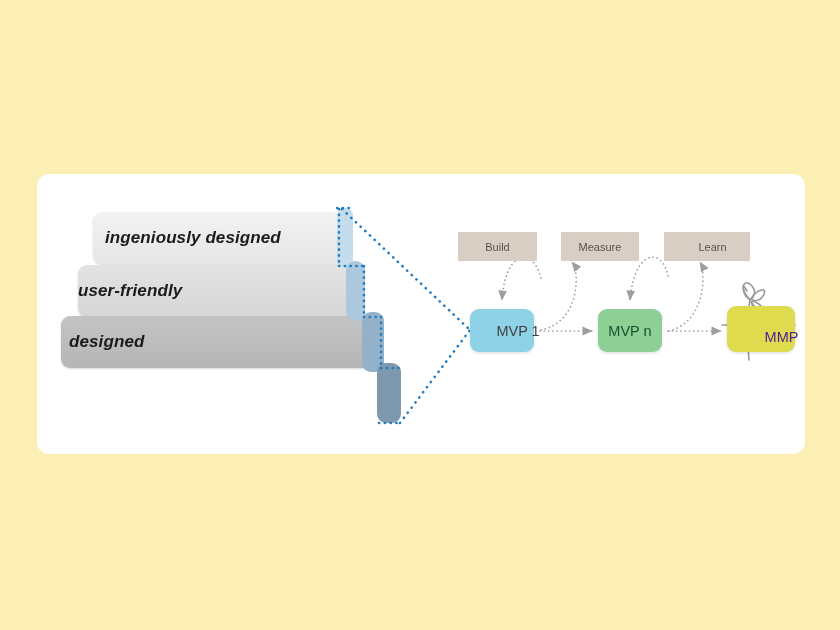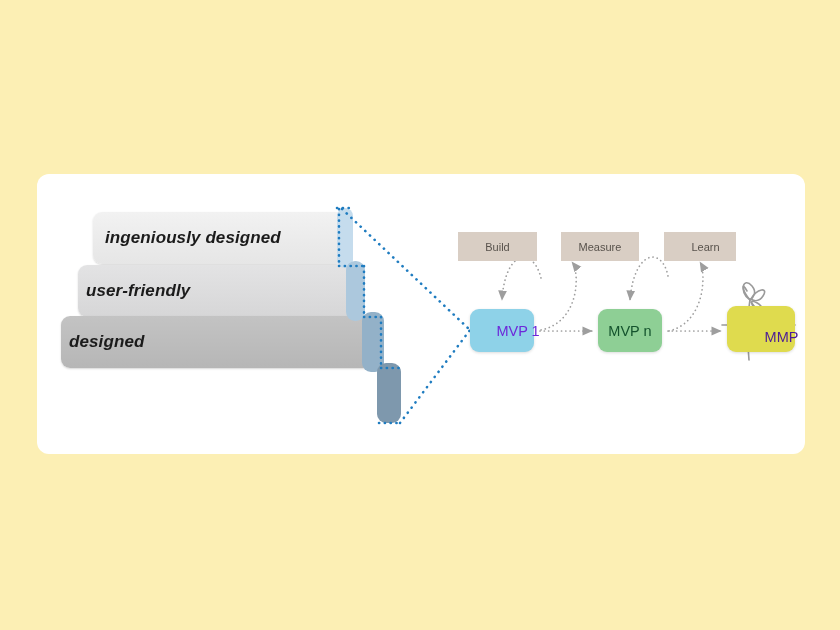--- a/index.html
+++ b/index.html
@@ -50,21 +50,21 @@
   }
   #bar-0 {
     left: 93px;  top: 212px; width: 252px; height: 52px;
     background: linear-gradient(to bottom, #f2f2f2 0%, #ebebeb 55%, #e6e6e6 100%);
   }
   #bar-0 .bar-label { margin-left: 12px; }
   #bar-1 {
     left: 78px;  top: 265px; width: 281px; height: 52px;
     background: linear-gradient(to bottom, #e3e3e4 0%, #dcdcdd 55%, #d6d6d7 100%);
   }
-  #bar-1 .bar-label { margin-left: 8px; }
+  #bar-1 .bar-label { }
   #bar-2 {
     left: 61px;  top: 316px; width: 316px; height: 52px;
     background: linear-gradient(to bottom, #c3c3c3 0%, #bcbcbc 55%, #b6b6b6 100%);
   }
   #bar-2 .bar-label { margin-left: 8px; }
   #bar-3 {
     left: 44px;  top: 367px; width: 351px; height: 52px;
     background: linear-gradient(to bottom, #9e9e9e 0%, #989898 55%, #929292 100%);
   }
   #bar-3 .bar-label { margin-left: 9px; }
@@ -101,21 +101,21 @@
     box-shadow: 0 1px 3px rgba(0,0,0,0.14);
   }
   .stage-label {
     font-size: 14.5px;
     white-space: nowrap;
   }
   #box-mvp1 {
     left: 470px; top: 309px; width: 64px; height: 43px;
     background: #8ed2e8;
   }
-  #box-mvp1 .stage-label { color: #6d28d9; margin-left: 32px; }
+  #box-mvp1 .stage-label { color: #404040; margin-left: 32px; }
   #box-mvpn {
     left: 598px; top: 309px; width: 64px; height: 43px;
     background: #8ecf95;
   }
   #box-mvpn .stage-label { color: #14532d; }
   #box-mmp {
     left: 727px; top: 306px; width: 68px; height: 46px;
     background: #dfdb4e;
   }
   #box-mmp .stage-label {
@@ -136,21 +136,21 @@
     box-sizing: border-box;
     height: 29px;
   }
   .step-label span {
     font-size: 11px;
     color: #58524c;
     white-space: nowrap;
   }
   #step-build   { left: 458px; top: 232px; width: 79px; }
   #step-measure { left: 561px; top: 232px; width: 78px; }
-  #step-learn   { left: 664px; top: 232px; width: 72px; padding-left: 11px; }
+  #step-learn   { left: 664px; top: 232px; width: 86px; padding-left: 11px; }
 </style>
 </head>
 <body>
 
 <div id="stage">
 
   <div id="card"></div>
 
   <div class="bar" id="bar-0">
     <span class="bar-label">ingeniously designed</span>

